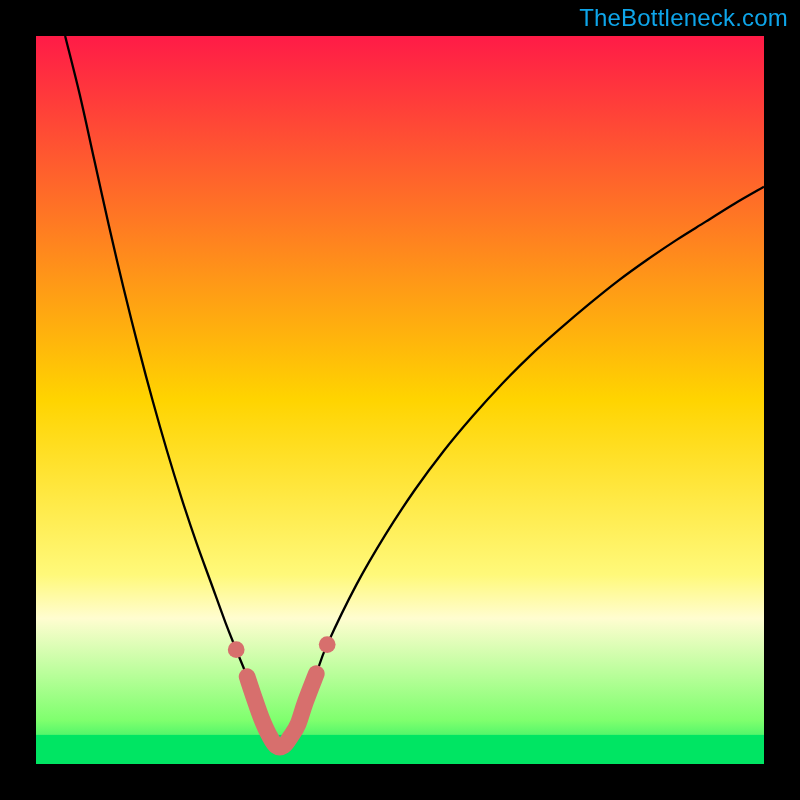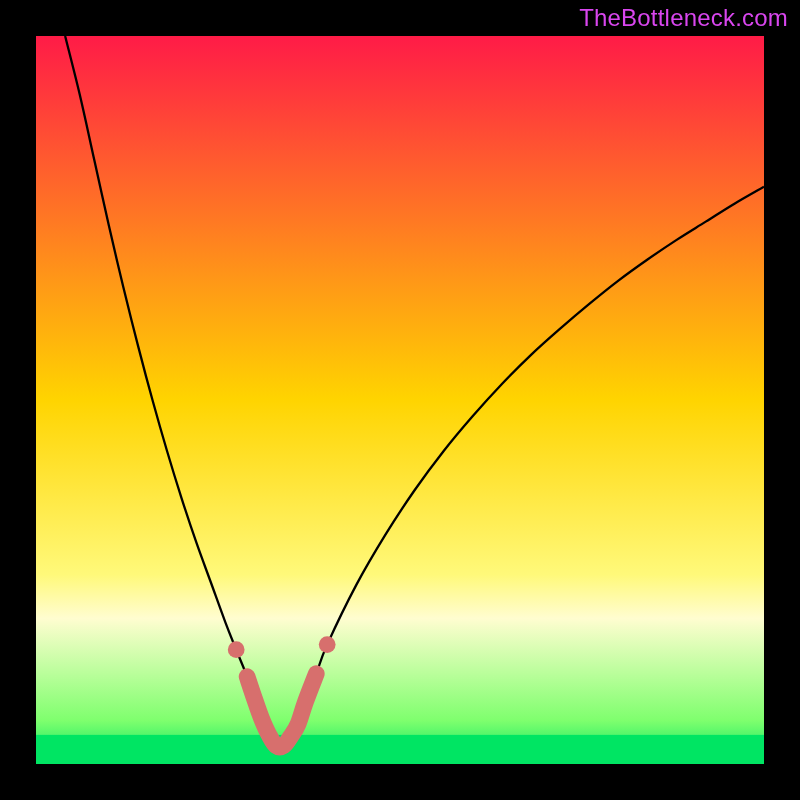--- a/index.html
+++ b/index.html
@@ -16,21 +16,21 @@
     left: 0;
     top: 0;
     width: 800px;
     height: 800px;
     background: #000;
   }
   .watermark {
     position: absolute;
     top: 4px;
     right: 12px;
-    color: #d946ef;
+    color: #0ea5e9;
     font-size: 24px;
     font-weight: 500;
     letter-spacing: 0.2px;
     z-index: 50;
   }
   .plot {
     position: absolute;
     left: 36px;
     top: 36px;
     width: 728px;

